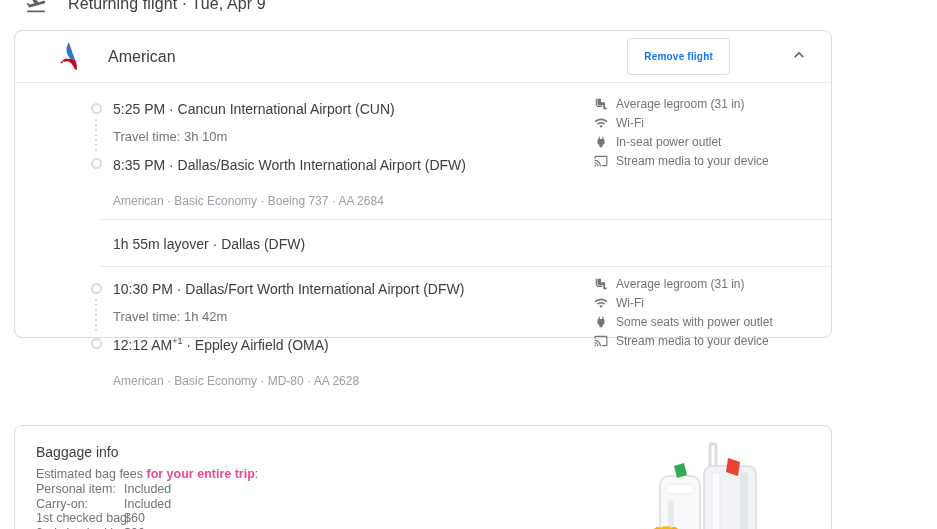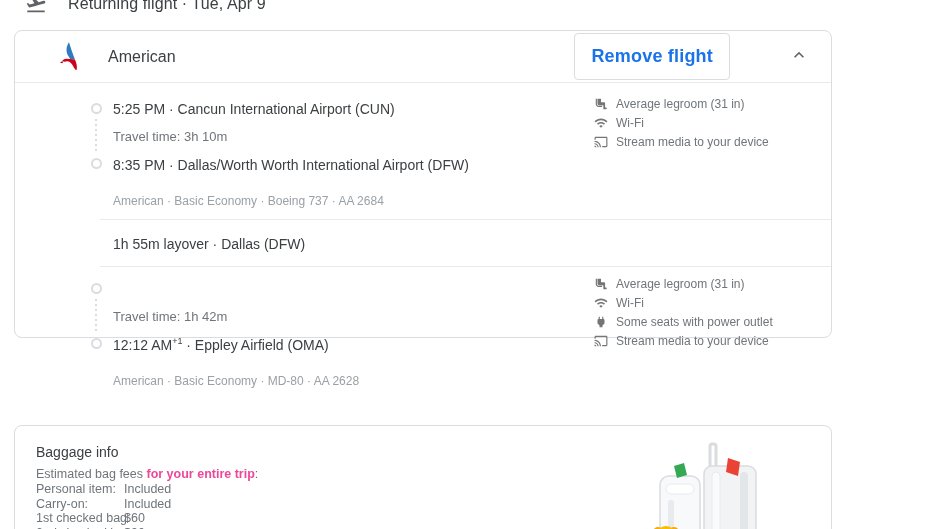--- a/index.html
+++ b/index.html
@@ -16,21 +16,21 @@
           border:1px solid #dadce0; border-radius:8px; }
   .card-flight { top:30px; height:308px; }
   .card-baggage { top:425px; height:170px; }
 
   
   .fc-header { height:52px; display:flex; align-items:center; padding:0 20px 0 40px;
                border-bottom:1px solid #e8eaed; }
   .aa-logo { width:34px; height:34px; }
   .airline-name { margin-left:19px; font-size:16px; color:#3c4043; }
   .remove-btn { margin-left:auto; margin-right:57px; padding:12px 16px; background:#fff;
-                border:1px solid #dadce0; border-radius:4px; color:#1a73e8; font-size:18px;
+                border:1px solid #dadce0; border-radius:4px; color:#1a73e8; font-size:10px;
                 font-weight:bold; letter-spacing:.2px; cursor:pointer;
                 font-family:"Liberation Sans",sans-serif; }
   .chevron-btn { width:24px; height:24px; border:none; background:transparent; cursor:pointer; padding:0; }
   .chevron-btn svg { width:20px; height:20px; fill:#5f6368; }
 
   
   .abs { position:absolute; }
   .stop-line { font-size:14px; color:#3c4043; left:98px; white-space:nowrap; }
   .stop-line sup { font-size:9px; vertical-align:super; }
   .travel-line { font-size:13px; color:#70757a; left:98px; white-space:nowrap; }
@@ -107,52 +107,59 @@
         </svg>
     </button>
   </div>
 
   <div class="abs tl-circle" style="top:72px"></div>
   <div class="abs tl-dots" style="top:88px; height:34px"></div>
   <div class="abs tl-circle" style="top:127px"></div>
 
   <div class="abs stop-line" style="top:70px">5:25 PM · Cancun International Airport (CUN)</div>
   <div class="abs travel-line" style="top:98px">Travel time: 3h 10m</div>
-  <div class="abs stop-line" style="top:125px"><span>8:35 PM</span><sup></sup><span> · Dallas/Worth Worth International Airport (DFW)</span></div>
+  <div class="abs stop-line" style="top:125px"><span>8:35 PM</span><sup></sup><span> · Dallas/Basic Worth International Airport (DFW)</span></div>
   <div class="abs detail-line" style="top:163px">American · Basic Economy · Boeing 737 · AA 2684</div>
 
   <ul class="abs amenities" style="top:66px">
     <li>
         <svg>
           <use href="#i-legroom"></use>
         </svg>
         <span>Average legroom (31 in)</span>
       </li>
     <li>
         <svg>
           <use href="#i-wifi"></use>
         </svg>
         <span>Wi-Fi</span>
+      </li>
+    <li>
+        <svg>
+          <use href="#i-power"></use>
+        </svg>
+        <span>In-seat power outlet</span>
       </li>
     <li>
         <svg>
           <use href="#i-cast"></use>
         </svg>
         <span>Stream media to your device</span>
       </li>
   </ul>
 
   <div class="abs layover-divider" style="top:188px"></div>
   <div class="abs layover-text" style="top:205px">1h 55m layover · Dallas (DFW)</div>
   <div class="abs layover-divider" style="top:235px"></div>
 
   <div class="abs tl-circle" style="top:252px"></div>
   <div class="abs tl-dots" style="top:268px; height:34px"></div>
   <div class="abs tl-circle" style="top:307px"></div>
 
+  <div class="abs stop-line" style="top:250px">10:30 PM · Dallas/Fort Worth International Airport (DFW)</div>
   <div class="abs travel-line" style="top:278px">Travel time: 1h 42m</div>
   <div class="abs stop-line" style="top:305px"><span>12:12 AM</span><sup>+1</sup><span> · Eppley Airfield (OMA)</span></div>
   <div class="abs detail-line" style="top:343px">American · Basic Economy · MD-80 · AA 2628</div>
 
   <ul class="abs amenities" style="top:246px">
     <li>
         <svg>
           <use href="#i-legroom"></use>
         </svg>
         <span>Average legroom (31 in)</span>

